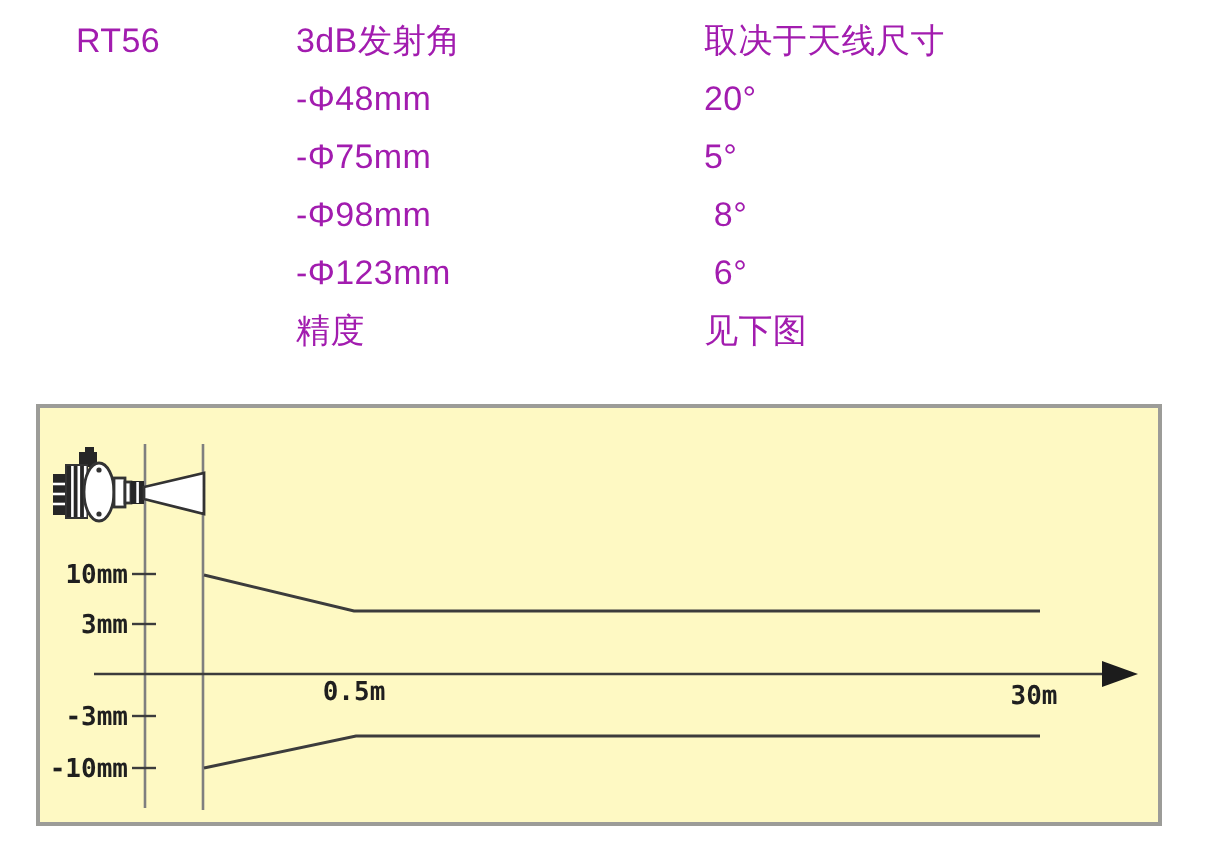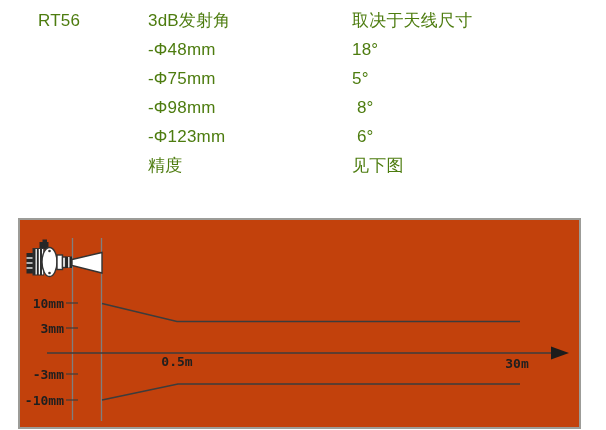--- a/index.html
+++ b/index.html
@@ -16,39 +16,38 @@
     font-family: "Liberation Sans", sans-serif;
   }
   
   .spec-table {
     position: absolute;
     left: 38px;
     top: 6px;
     display: grid;
     grid-template-columns: 110px 204px 1fr;
     grid-auto-rows: 29px;
-    color: #4d7c0f;
+    color: #a21caf;
     font-size: 17px;
   }
   .spec-row { display: contents; }
   .spec-table span {
     line-height: 29px;
     white-space: pre;
     letter-spacing: 0.2px;
   }
   
   .diagram-box {
     position: absolute;
     left: 18px;
     top: 202px;
     width: 559px;
     height: 207px;
     border: 2px solid #9c9c98;
-    background: #c2410c;
-    margin-top: 16px;
+    background: #fef9c3;
   }
   .diagram-box svg { display: block; }
   svg text {
     font-family: "DejaVu Sans Mono", monospace;
     font-weight: bold;
     font-size: 13px;
     fill: #1f1f1f;
   }
   .guide  { stroke: #7f7f7f; stroke-width: 1.3; }
   .axis   { stroke: #3c3c3c; stroke-width: 1.3; }
@@ -65,21 +64,21 @@
 
   <div class="spec-table">
     <div class="spec-row">
       <span>RT56</span>
       <span>3dB发射角</span>
       <span>取决于天线尺寸</span>
     </div>
     <div class="spec-row">
       <span></span>
       <span>-Φ48mm</span>
-      <span>18°</span>
+      <span>20°</span>
     </div>
     <div class="spec-row">
       <span></span>
       <span>-Φ75mm</span>
       <span>5°</span>
     </div>
     <div class="spec-row">
       <span></span>
       <span>-Φ98mm</span>
       <span> 8°</span>

